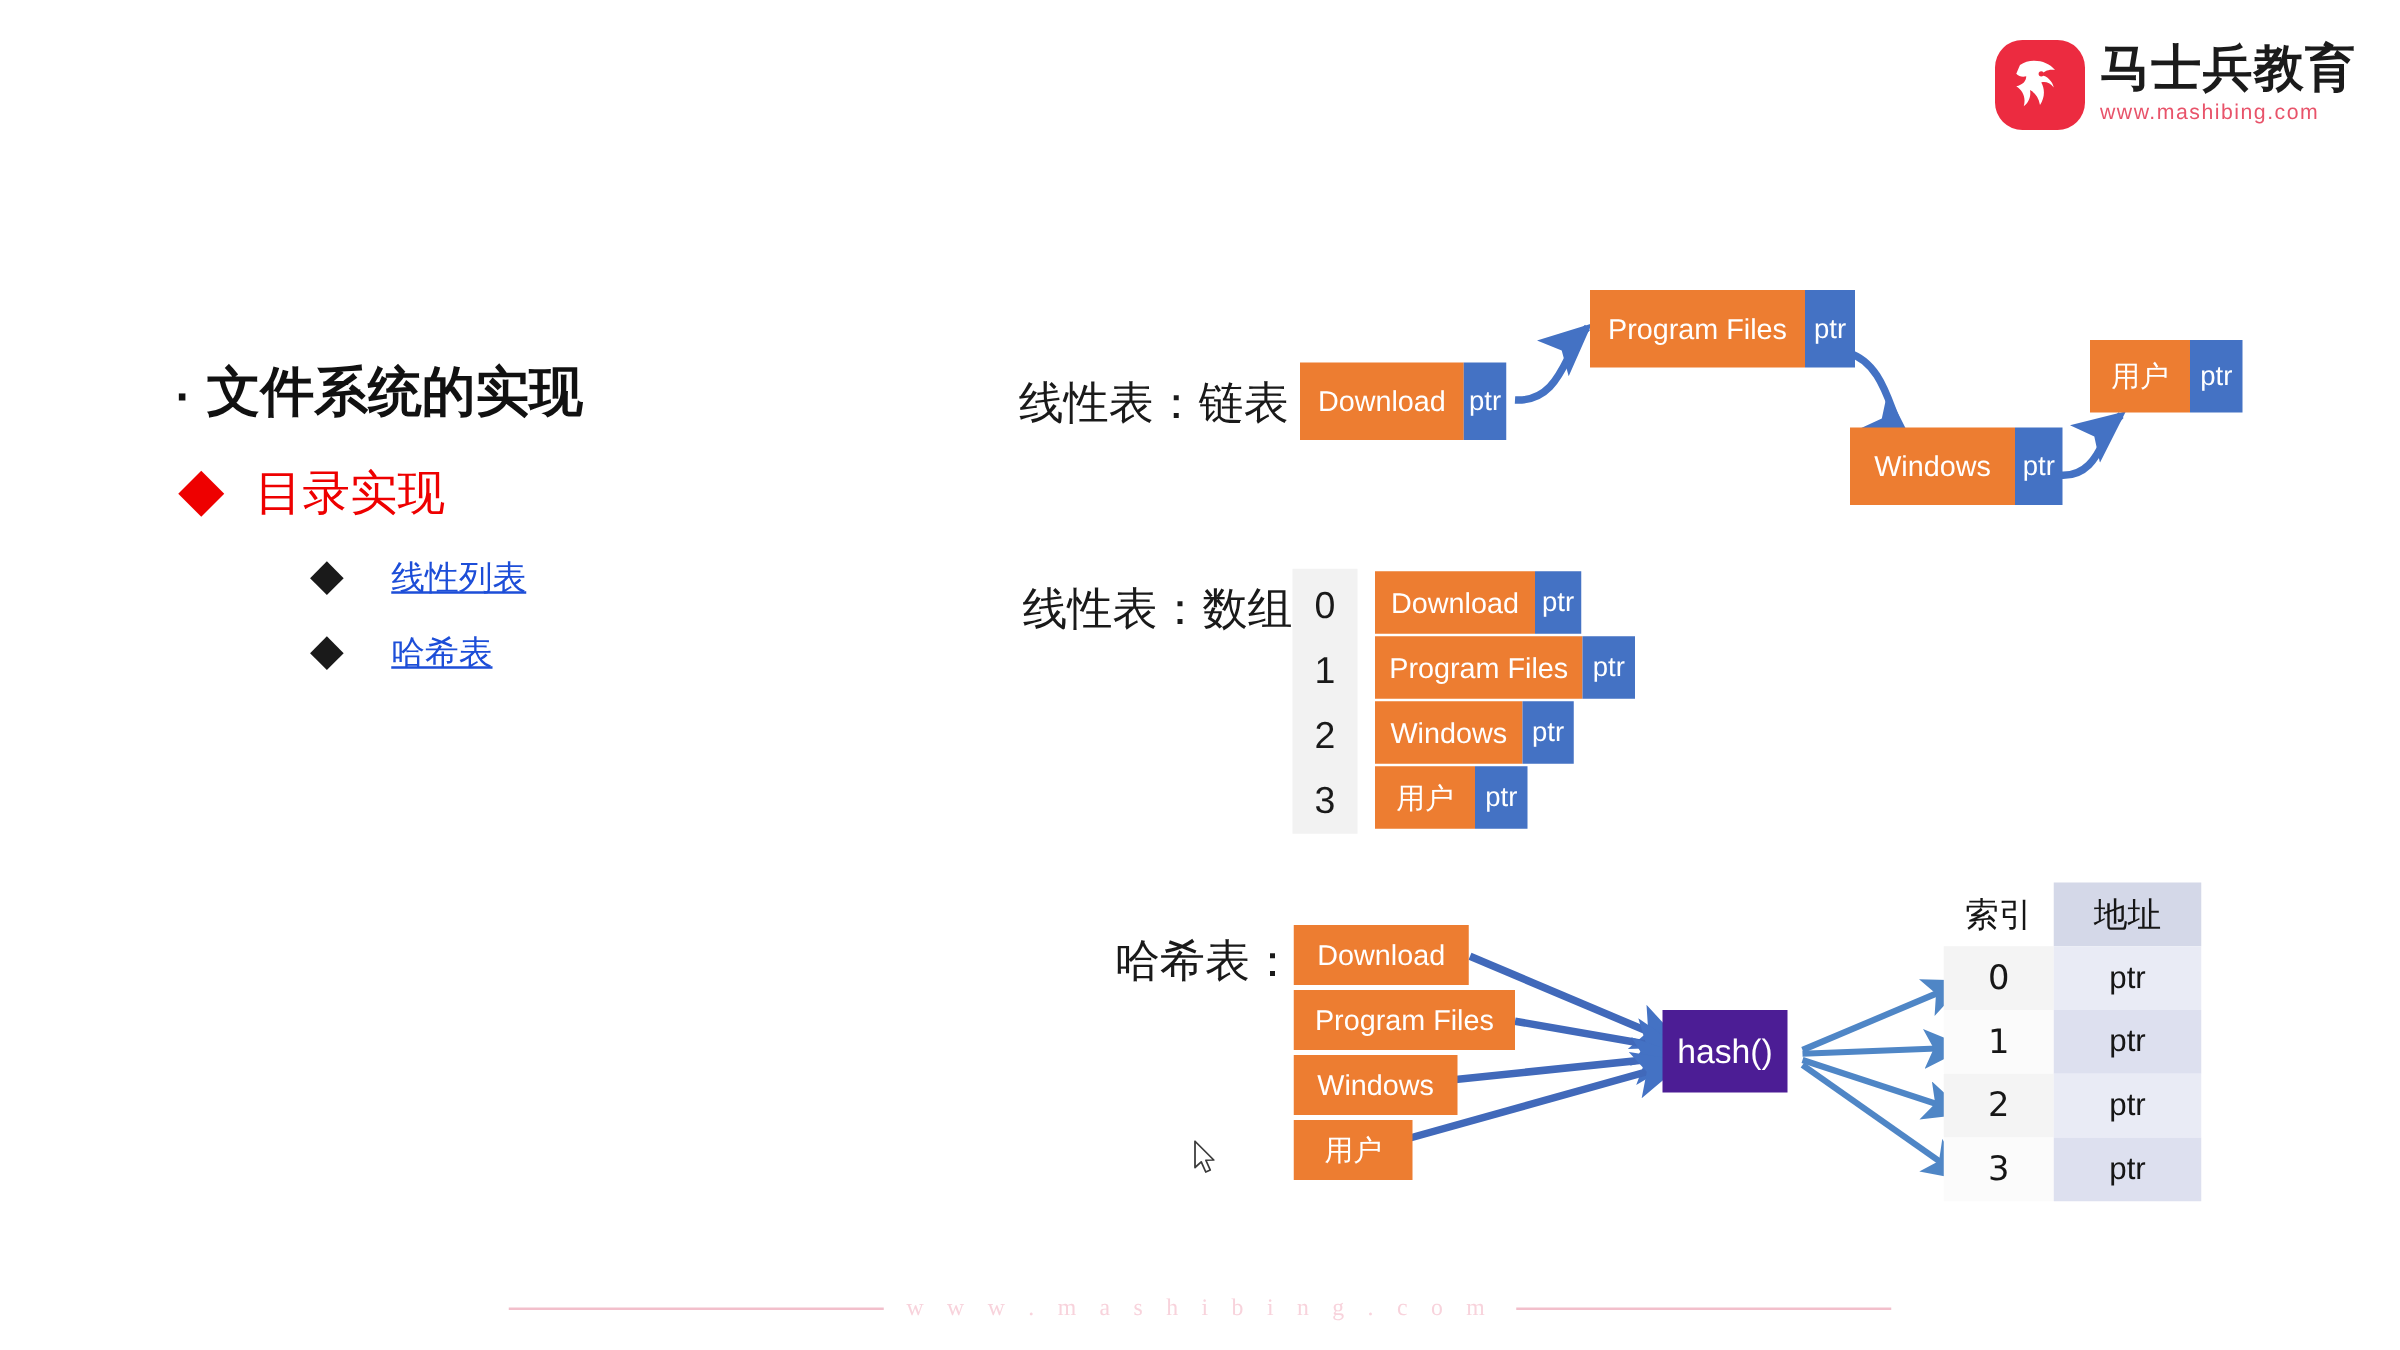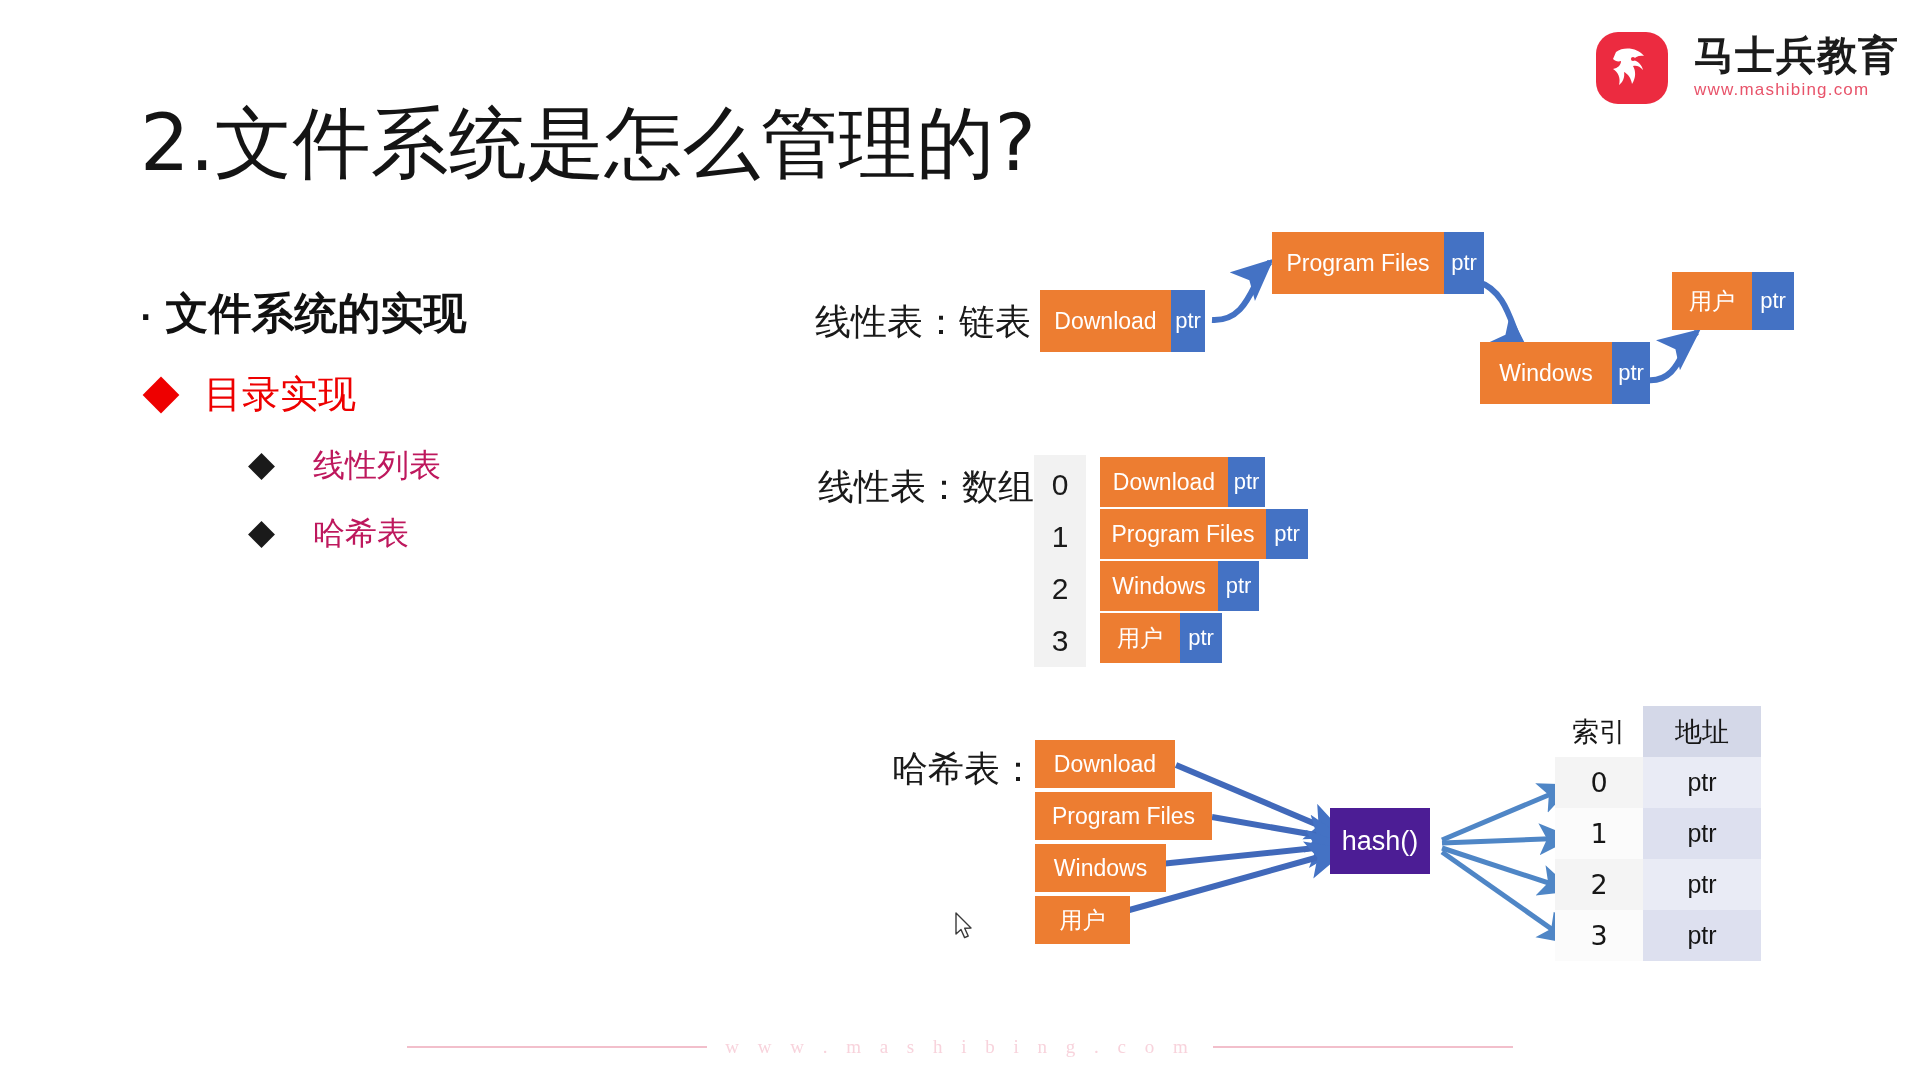--- a/index.html
+++ b/index.html
@@ -5,42 +5,42 @@
   html,body{margin:0;padding:0;}
   body{
     width:1920px;height:1080px;
     background:#ffffff;
     font-family:"Liberation Sans","DejaVu Sans",sans-serif;
     overflow:hidden;position:relative;
   }
   .slide{position:absolute;inset:0;}
 
   
-  .logo{position:absolute;left:1596px;top:32px;display:flex;align-items:flex-start;gap:26px;}
+  .logo{position:absolute;left:1596px;top:32px;display:flex;align-items:flex-start;gap:12px;}
   .logo-mark{width:72px;height:72px;border-radius:22px;background:#ec2b40;position:relative;flex:none;}
   .logo-mark svg{position:absolute;left:0;top:0;}
   .logo-text{display:flex;flex-direction:column;justify-content:center;padding-top:2px;}
   .logo-cn{font-family:"DejaVu Sans",sans-serif;font-weight:bold;font-size:40px;color:#1b1b1b;letter-spacing:1px;line-height:1.05;}
   .logo-url{font-size:17px;color:#e8536a;letter-spacing:1.2px;margin-top:4px;font-family:"Liberation Sans",sans-serif;}
 
   
   .title{position:absolute;left:140px;top:92px;font-size:78px;color:#141414;
          font-family:"DejaVu Sans",sans-serif;white-space:nowrap;letter-spacing:0px;}
 
   
   .outline{position:absolute;left:140px;top:285px;width:620px;}
   .lv1{display:flex;align-items:baseline;gap:14px;font-size:43px;font-weight:bold;
        color:#111;font-family:"DejaVu Sans",sans-serif;}
   .lv1 .dot{font-size:30px;line-height:1;}
   .lv2{display:flex;align-items:center;gap:30px;margin-top:26px;margin-left:8px;}
   .lv2 .dia{width:26px;height:26px;background:#ee0000;transform:rotate(45deg);flex:none;}
   .lv2 .txt{font-size:38px;font-weight:normal;color:#ee0000;font-family:"DejaVu Sans",sans-serif;}
   .lv3{display:flex;align-items:center;gap:42px;margin-top:24px;margin-left:112px;}
   .lv3 .dia{width:19px;height:19px;background:#1a1a1a;transform:rotate(45deg);flex:none;}
-  .lv3 .txt{font-size:32px;color:#be185d;font-family:"DejaVu Sans",sans-serif;}
+  .lv3 .txt{font-size:27px;color:#1d4ed8;font-family:"DejaVu Sans",sans-serif;text-decoration:underline;}
 
   
   .lbl{position:absolute;font-size:36px;color:#1a1a1a;font-family:"DejaVu Sans",sans-serif;white-space:nowrap;}
   .node{position:absolute;display:flex;align-items:stretch;}
   .node .name{background:#ed7d31;color:#ffffff;display:flex;align-items:center;justify-content:center;
                font-size:23px;font-family:"Liberation Sans",sans-serif;}
   .node .ptr{background:#4472c4;color:#ffffff;display:flex;align-items:center;justify-content:center;
              font-size:22px;font-family:"Liberation Sans",sans-serif;}
   .obox{position:absolute;background:#ed7d31;color:#fff;display:flex;align-items:center;
         font-size:23px;font-family:"Liberation Sans",sans-serif;}
@@ -92,21 +92,20 @@
                  C22 30, 19 29, 17 27 Z" fill="#ffffff"></path>
         <circle cx="37" cy="27" r="2.1" fill="#ec2b40"></circle>
       </svg>
     </div>
     <div class="logo-text">
       <div class="logo-cn">马士兵教育</div>
       <div class="logo-url">www.mashibing.com</div>
     </div>
   </div>
 
-  <div class="title">2.文件系统是怎么管理的?</div>
 
   <div class="outline">
     <div class="lv1">
       <span class="dot">·</span>
       <span>文件系统的实现</span>
     </div>
 
     <div class="lv2">
       <span class="dia"></span>
       <span class="txt">目录实现</span>

